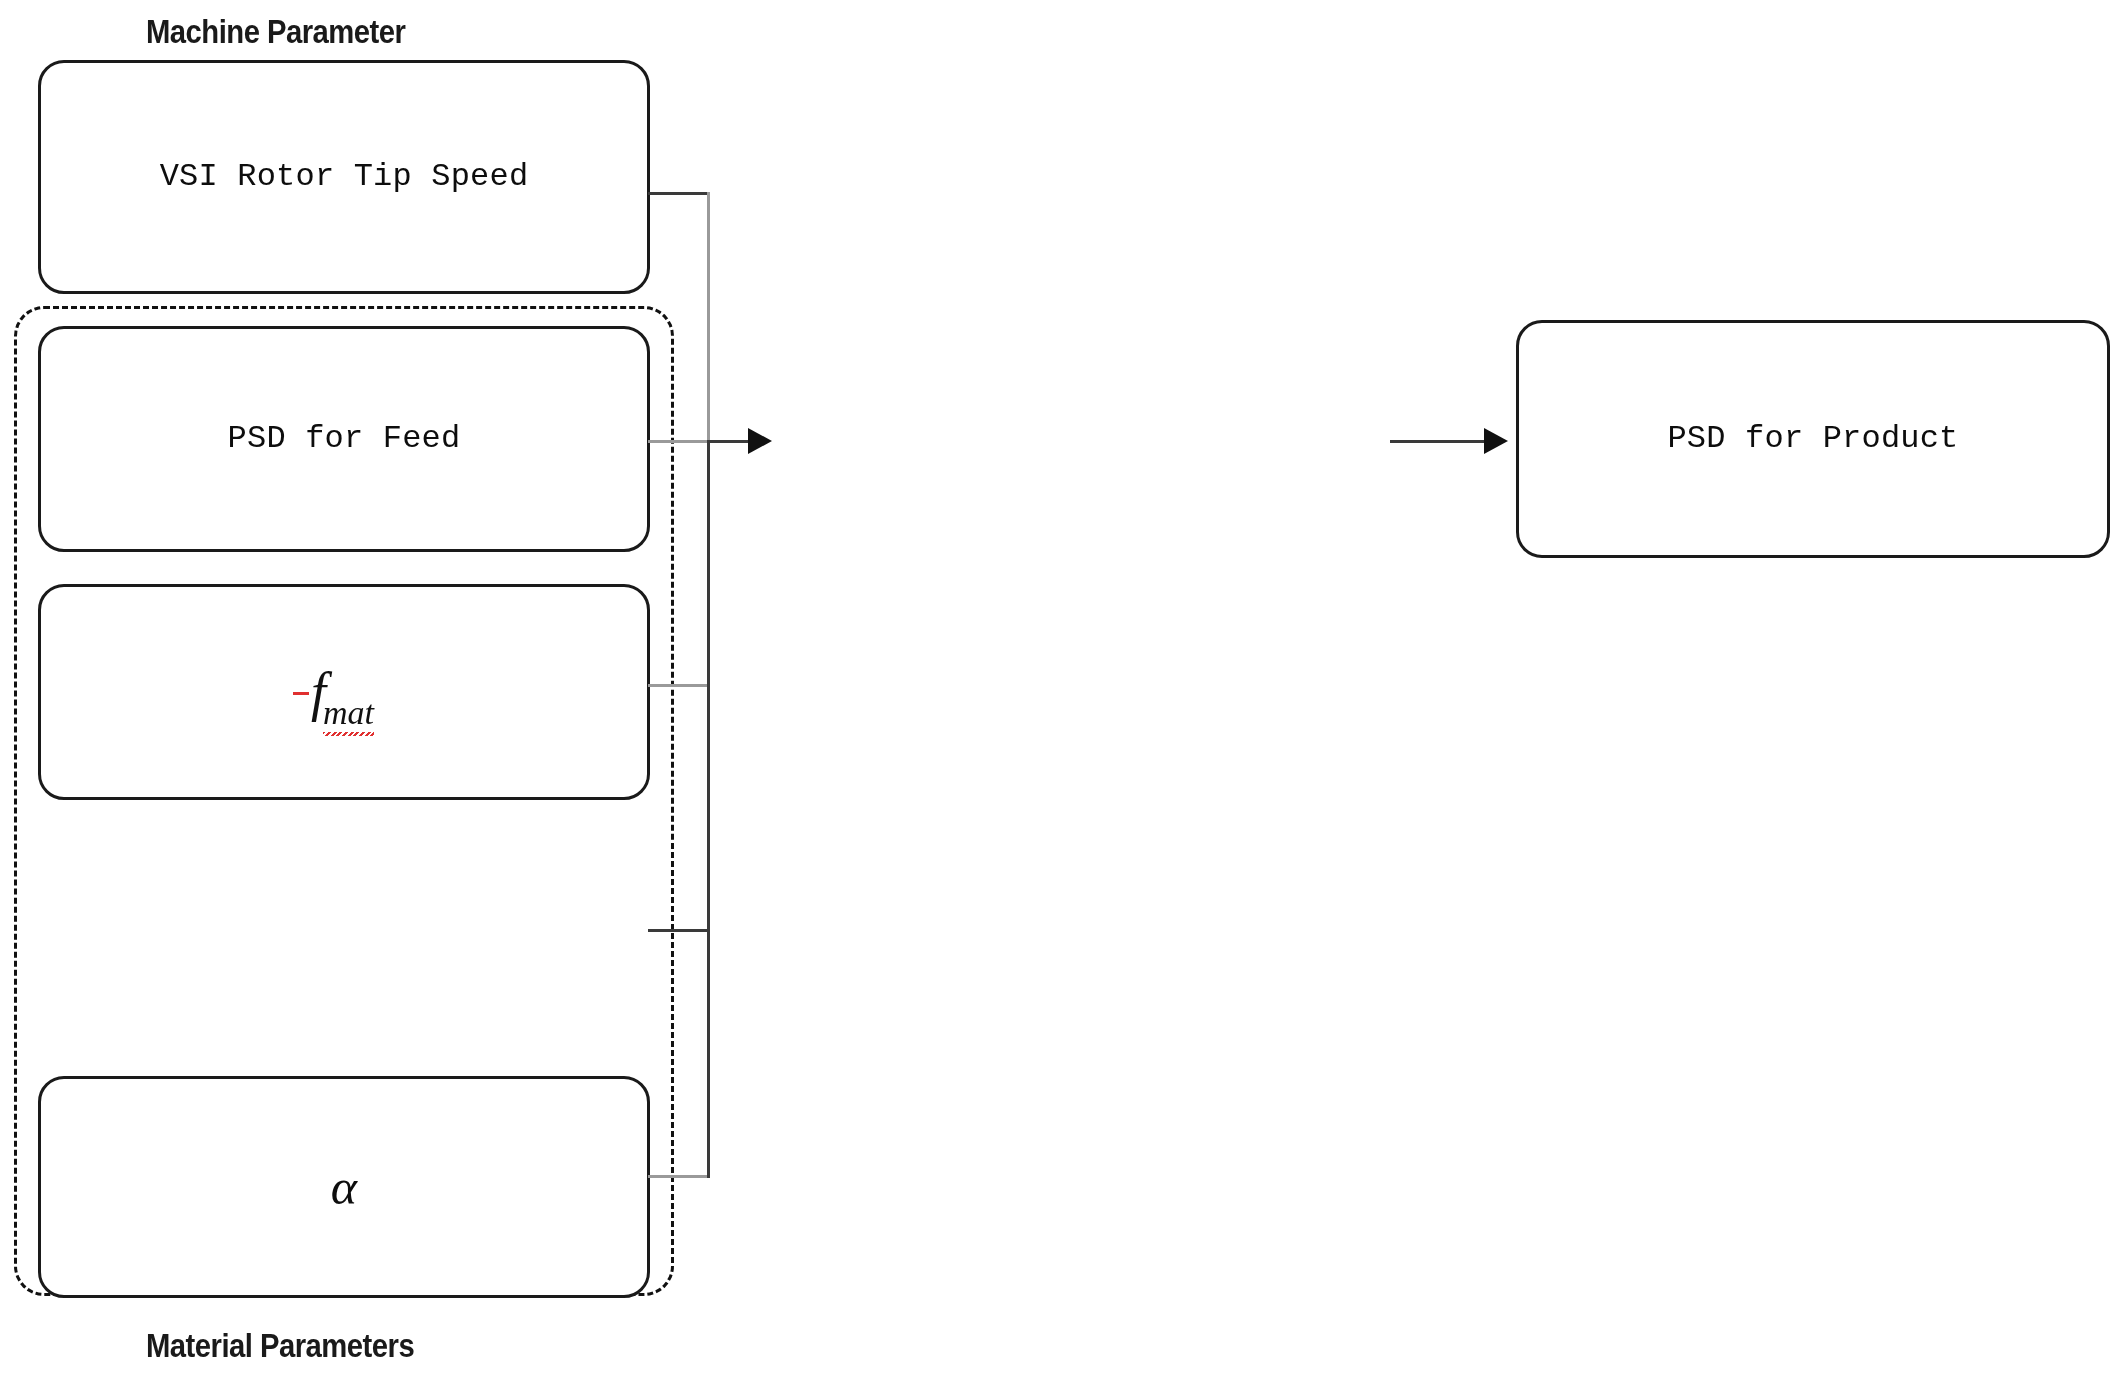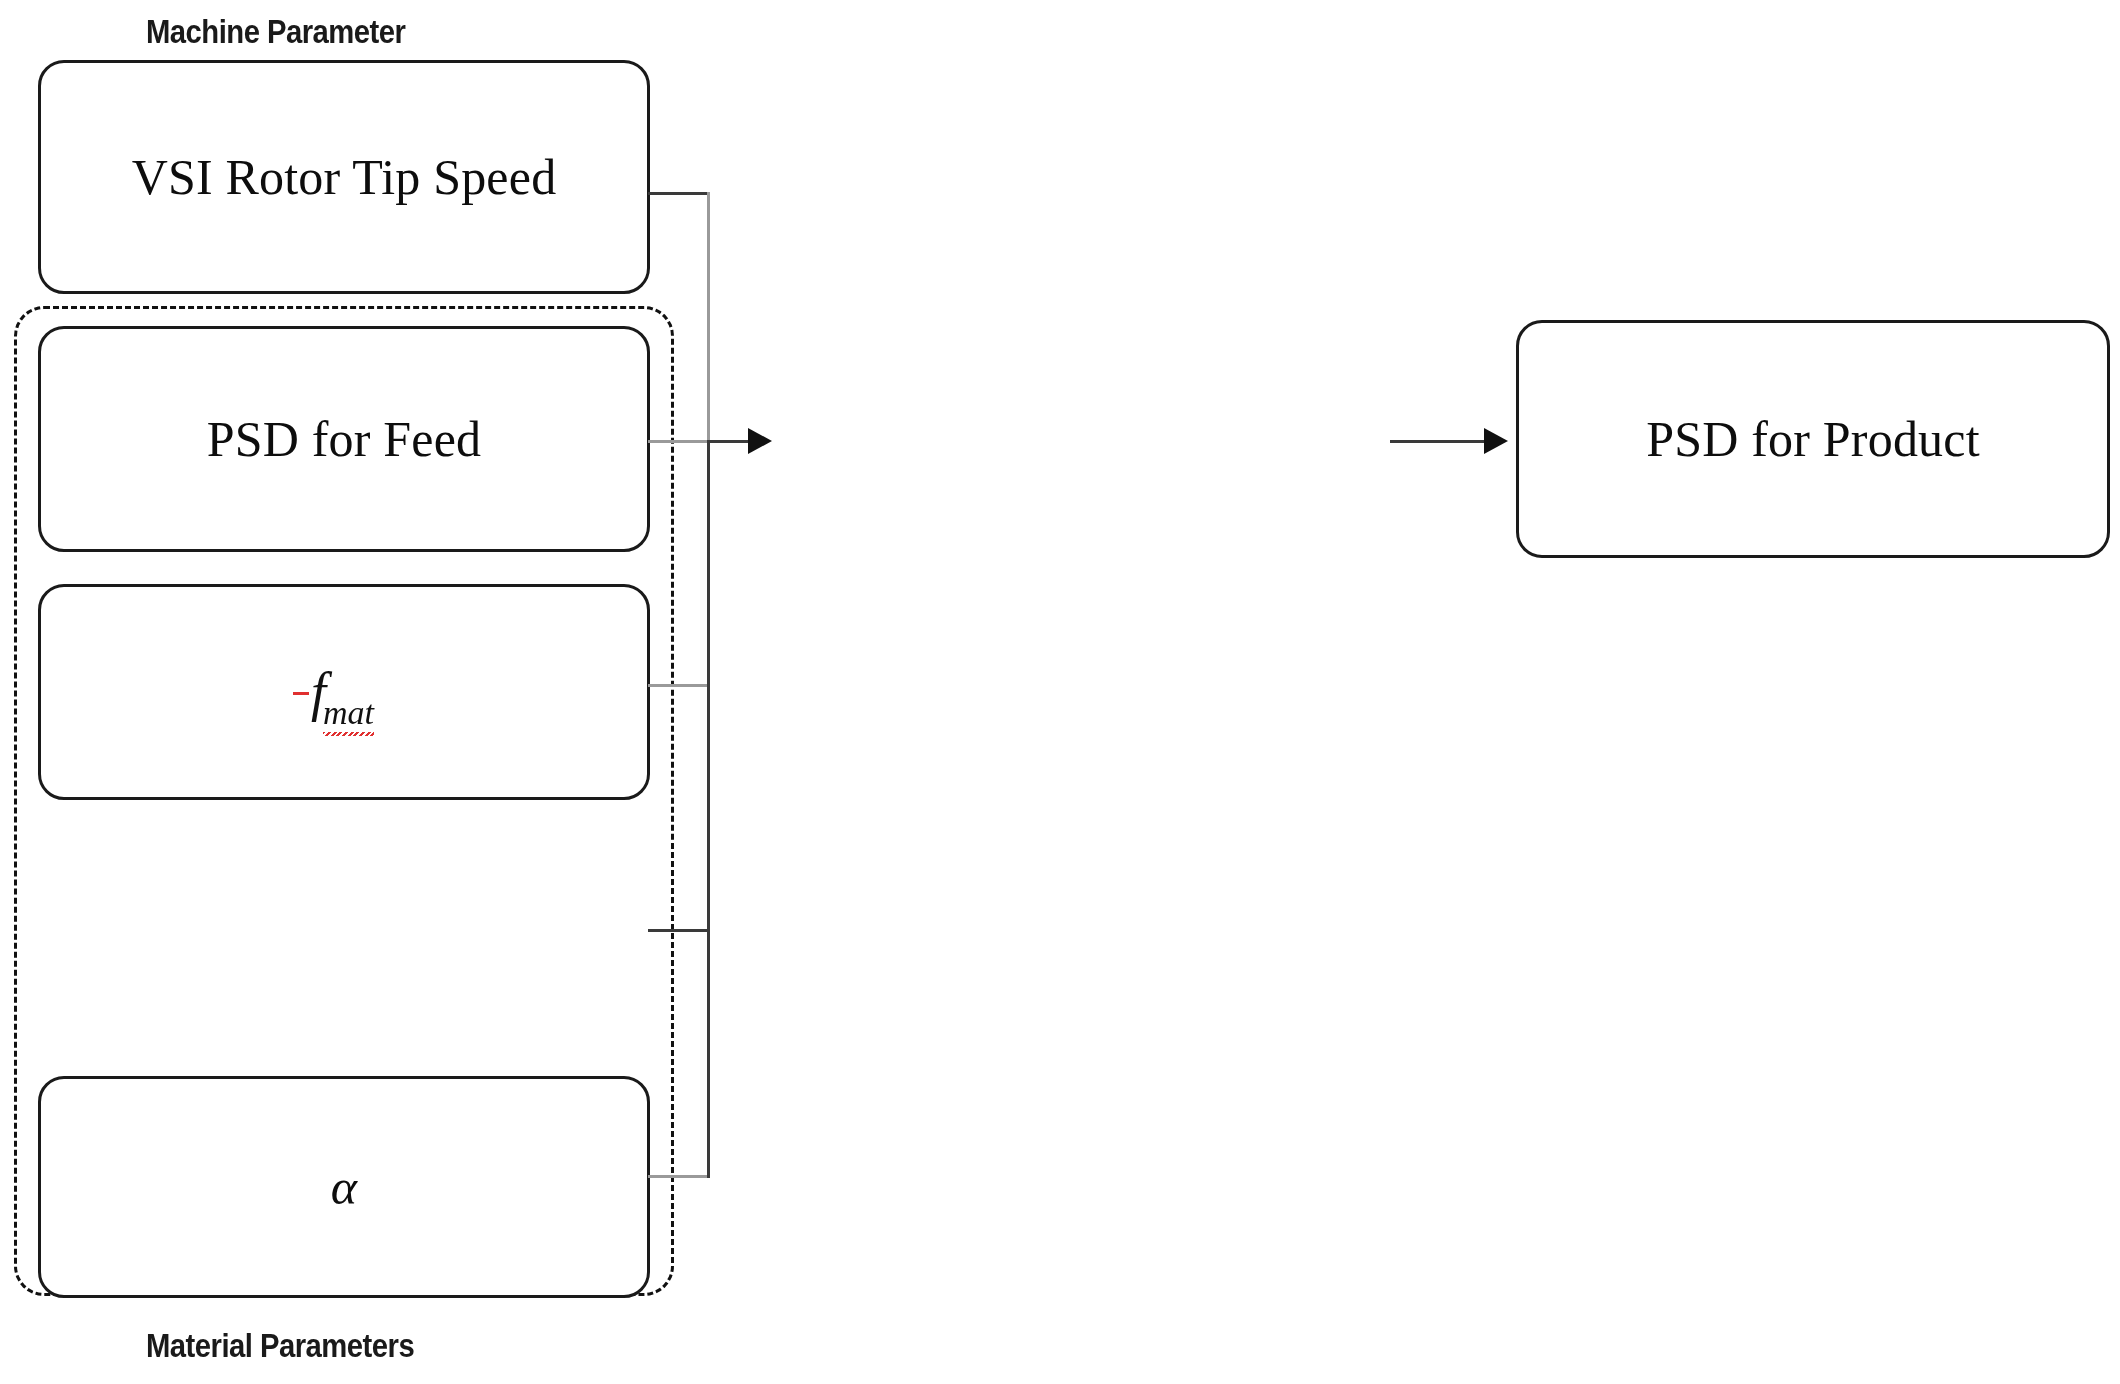--- a/index.html
+++ b/index.html
@@ -54,22 +54,22 @@
     border: 3px solid #1a1a1a;
     border-radius: 26px;
     background: #ffffff;
     display: flex;
     align-items: center;
     justify-content: center;
     text-align: center;
     color: #0d0d0d;
   }
   .node .node-text {
-    font-family: Liberation Serif, serif;
-    font-size: 50px;
+    font-family: Liberation Mono, monospace;
+    font-size: 32px;
     font-weight: 400;
     letter-spacing: 0.2px;
     line-height: 1.1;
     white-space: nowrap;
   }
 
   
   .node.math .node-text {
     font-family: "Liberation Serif", serif;
     font-style: italic;

